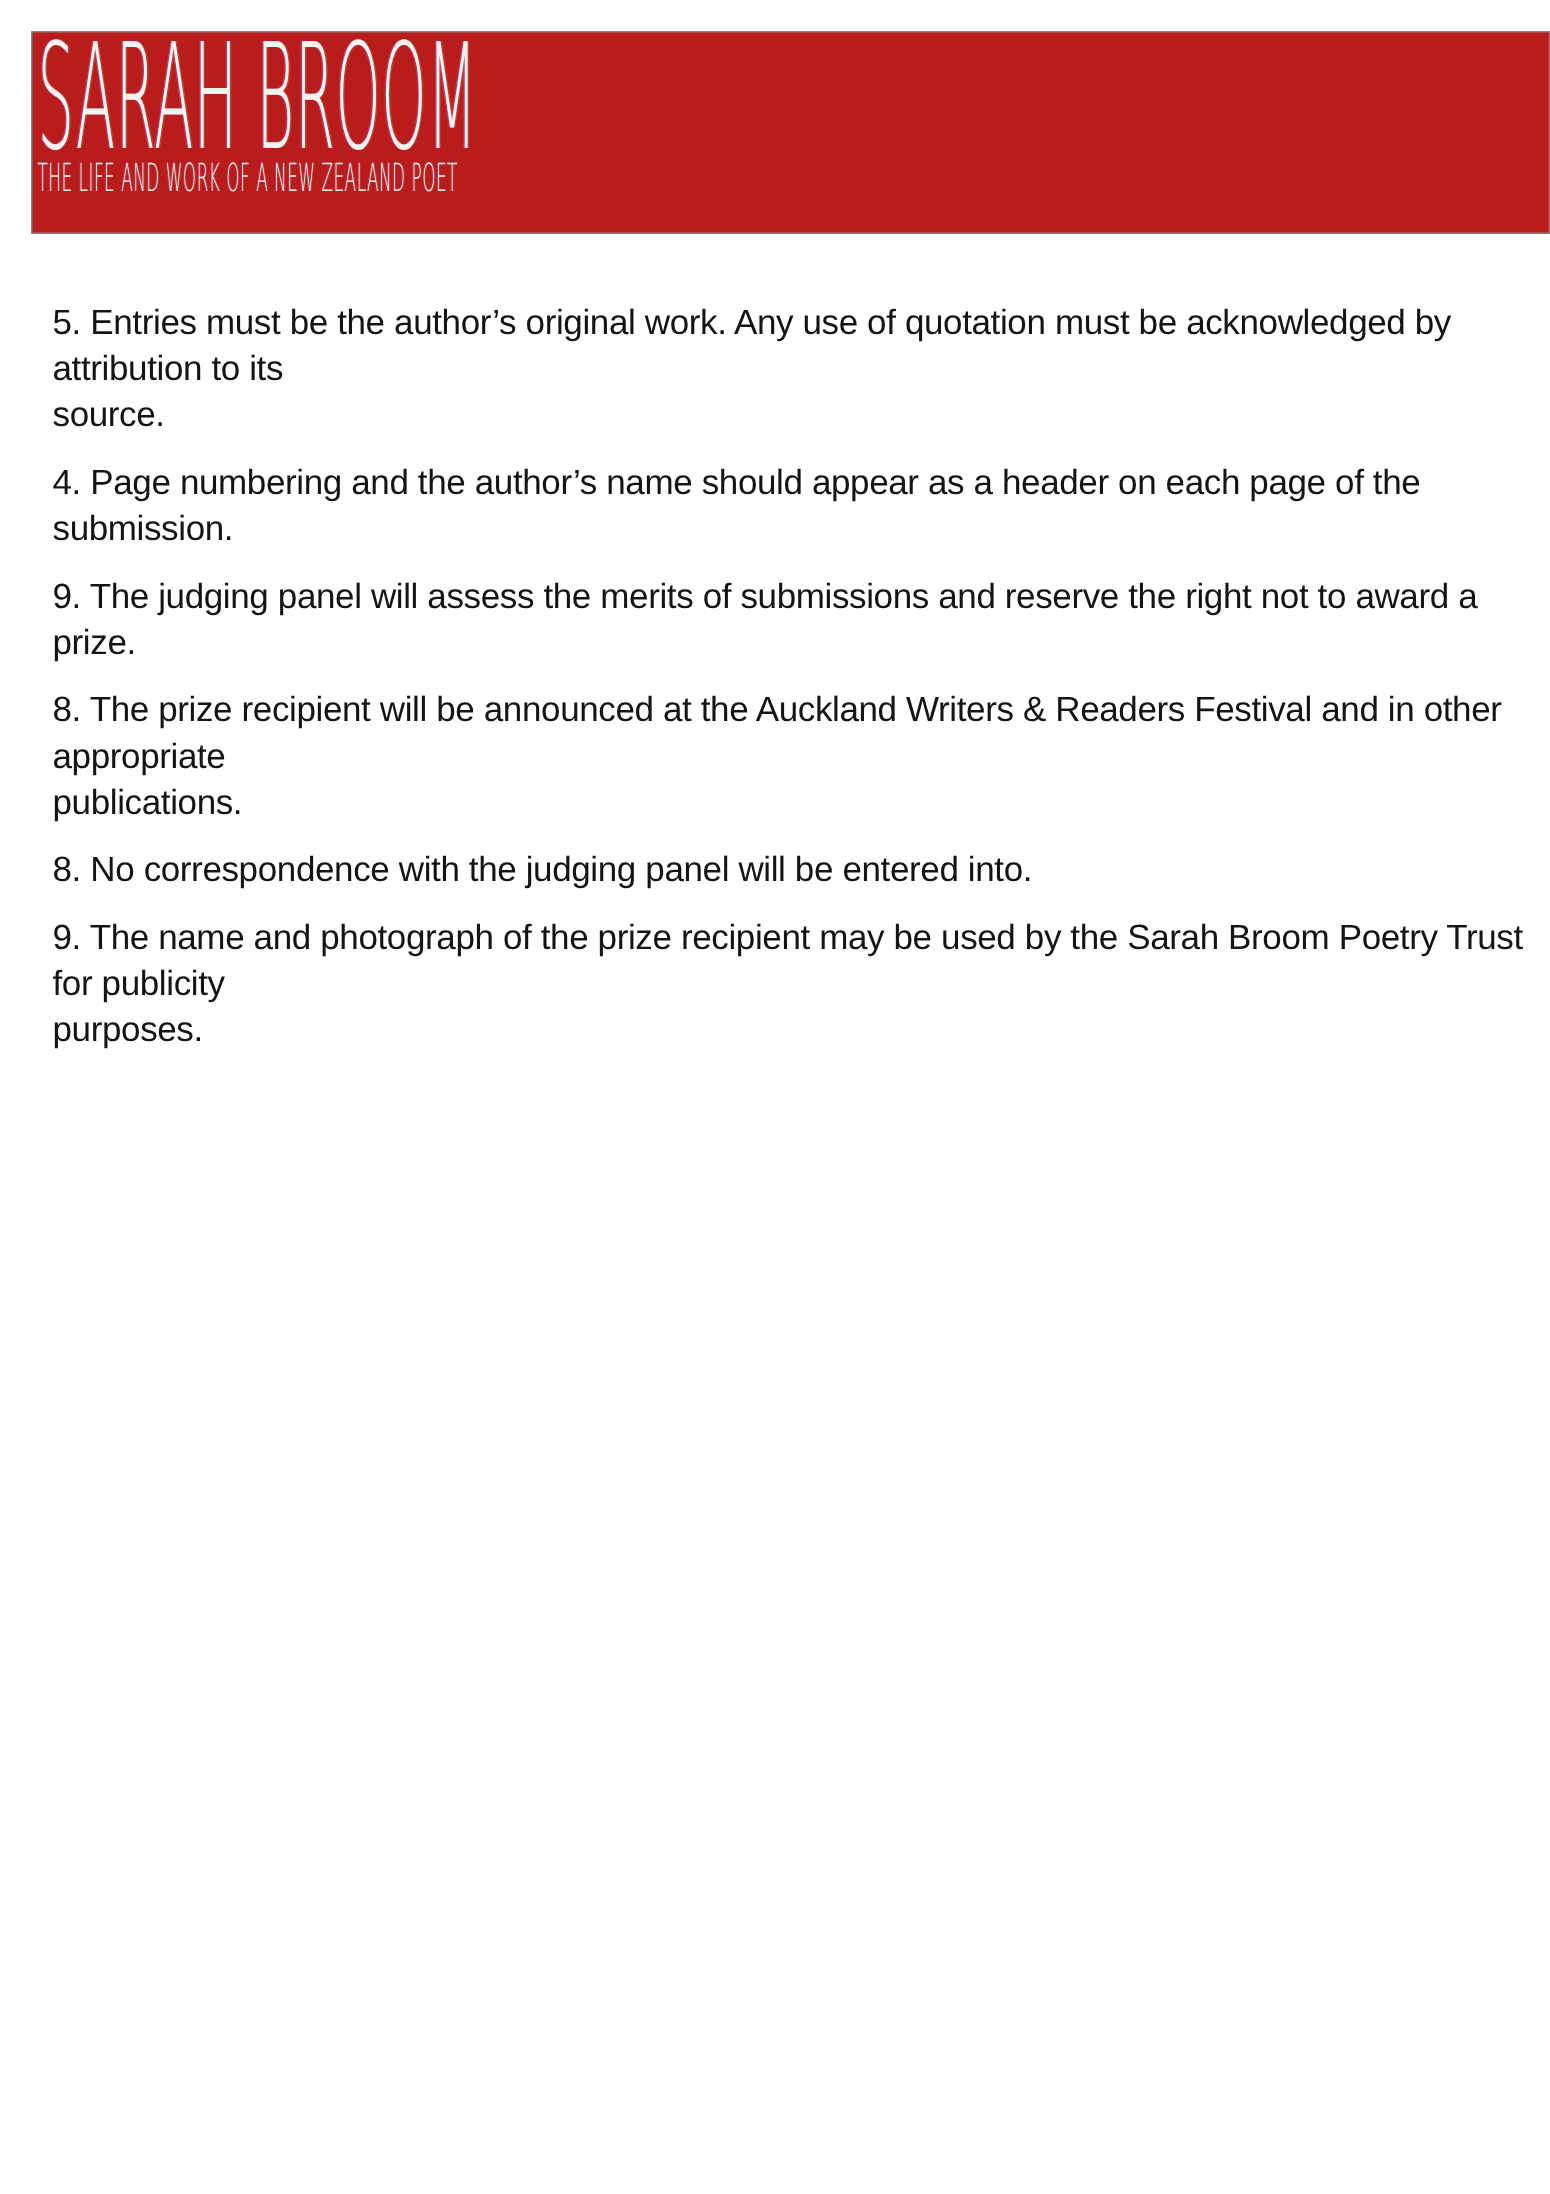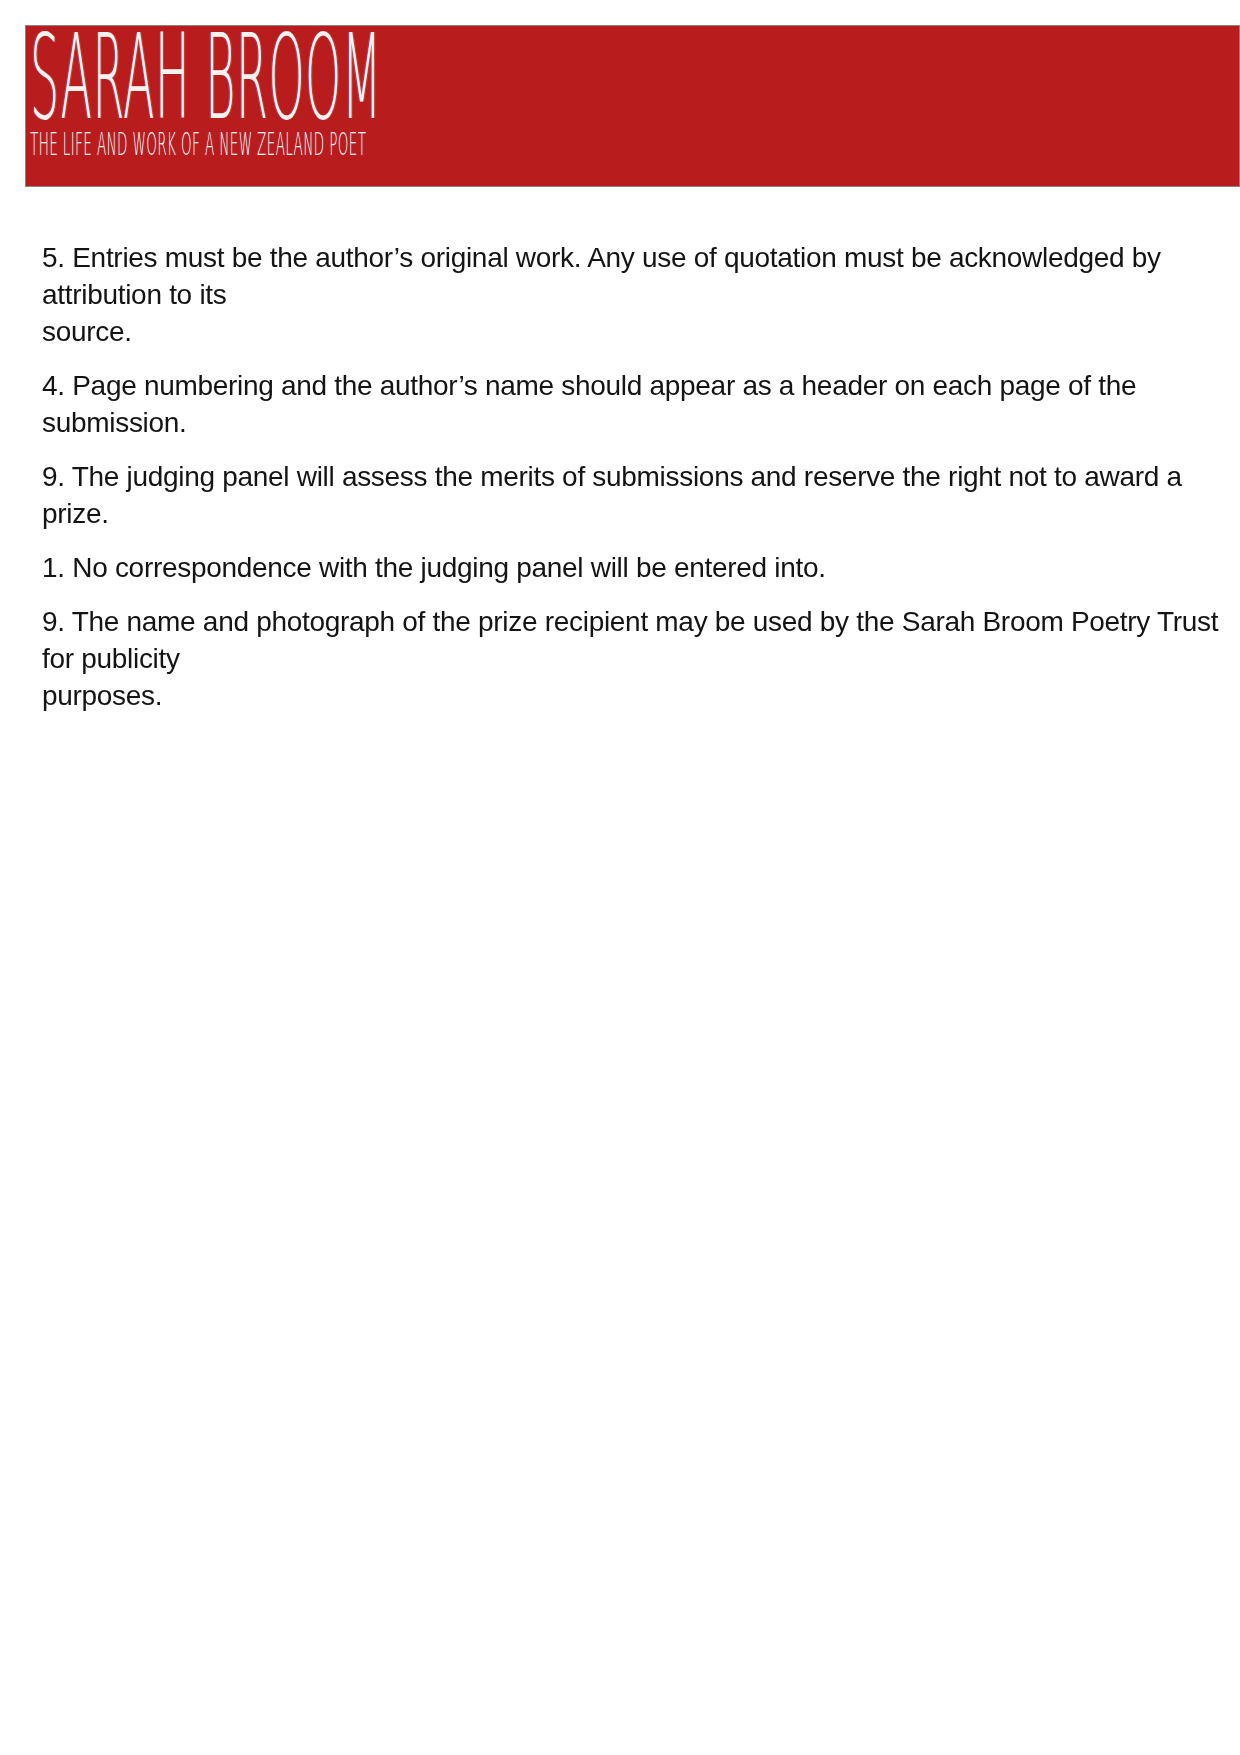--- a/index.html
+++ b/index.html
@@ -76,16 +76,18 @@
 <header class="banner">
   <span class="logo-title">SARAH BROOM</span>
   <span class="logo-subtitle">THE LIFE AND WORK OF A NEW ZEALAND POET</span>
 </header>
 
 <main class="doc-body">
   <p>5. Entries must be the author’s original work. Any use of quotation must be acknowledged by attribution to its
 source.</p>
   <p>4. Page numbering and the author’s name should appear as a header on each page of the submission.</p>
   <p>9. The judging panel will assess the merits of submissions and reserve the right not to award a prize.</p>
-  <p>1. No correspondence with the judging panel will be entered into.</p>
+  <p>8. The prize recipient will be announced at the Auckland Writers &amp; Readers Festival and in other appropriate
+publications.</p>
+  <p>8. No correspondence with the judging panel will be entered into.</p>
   <p>9. The name and photograph of the prize recipient may be used by the Sarah Broom Poetry Trust for publicity
 purposes.</p>
 </main>
 
 </body></html>

